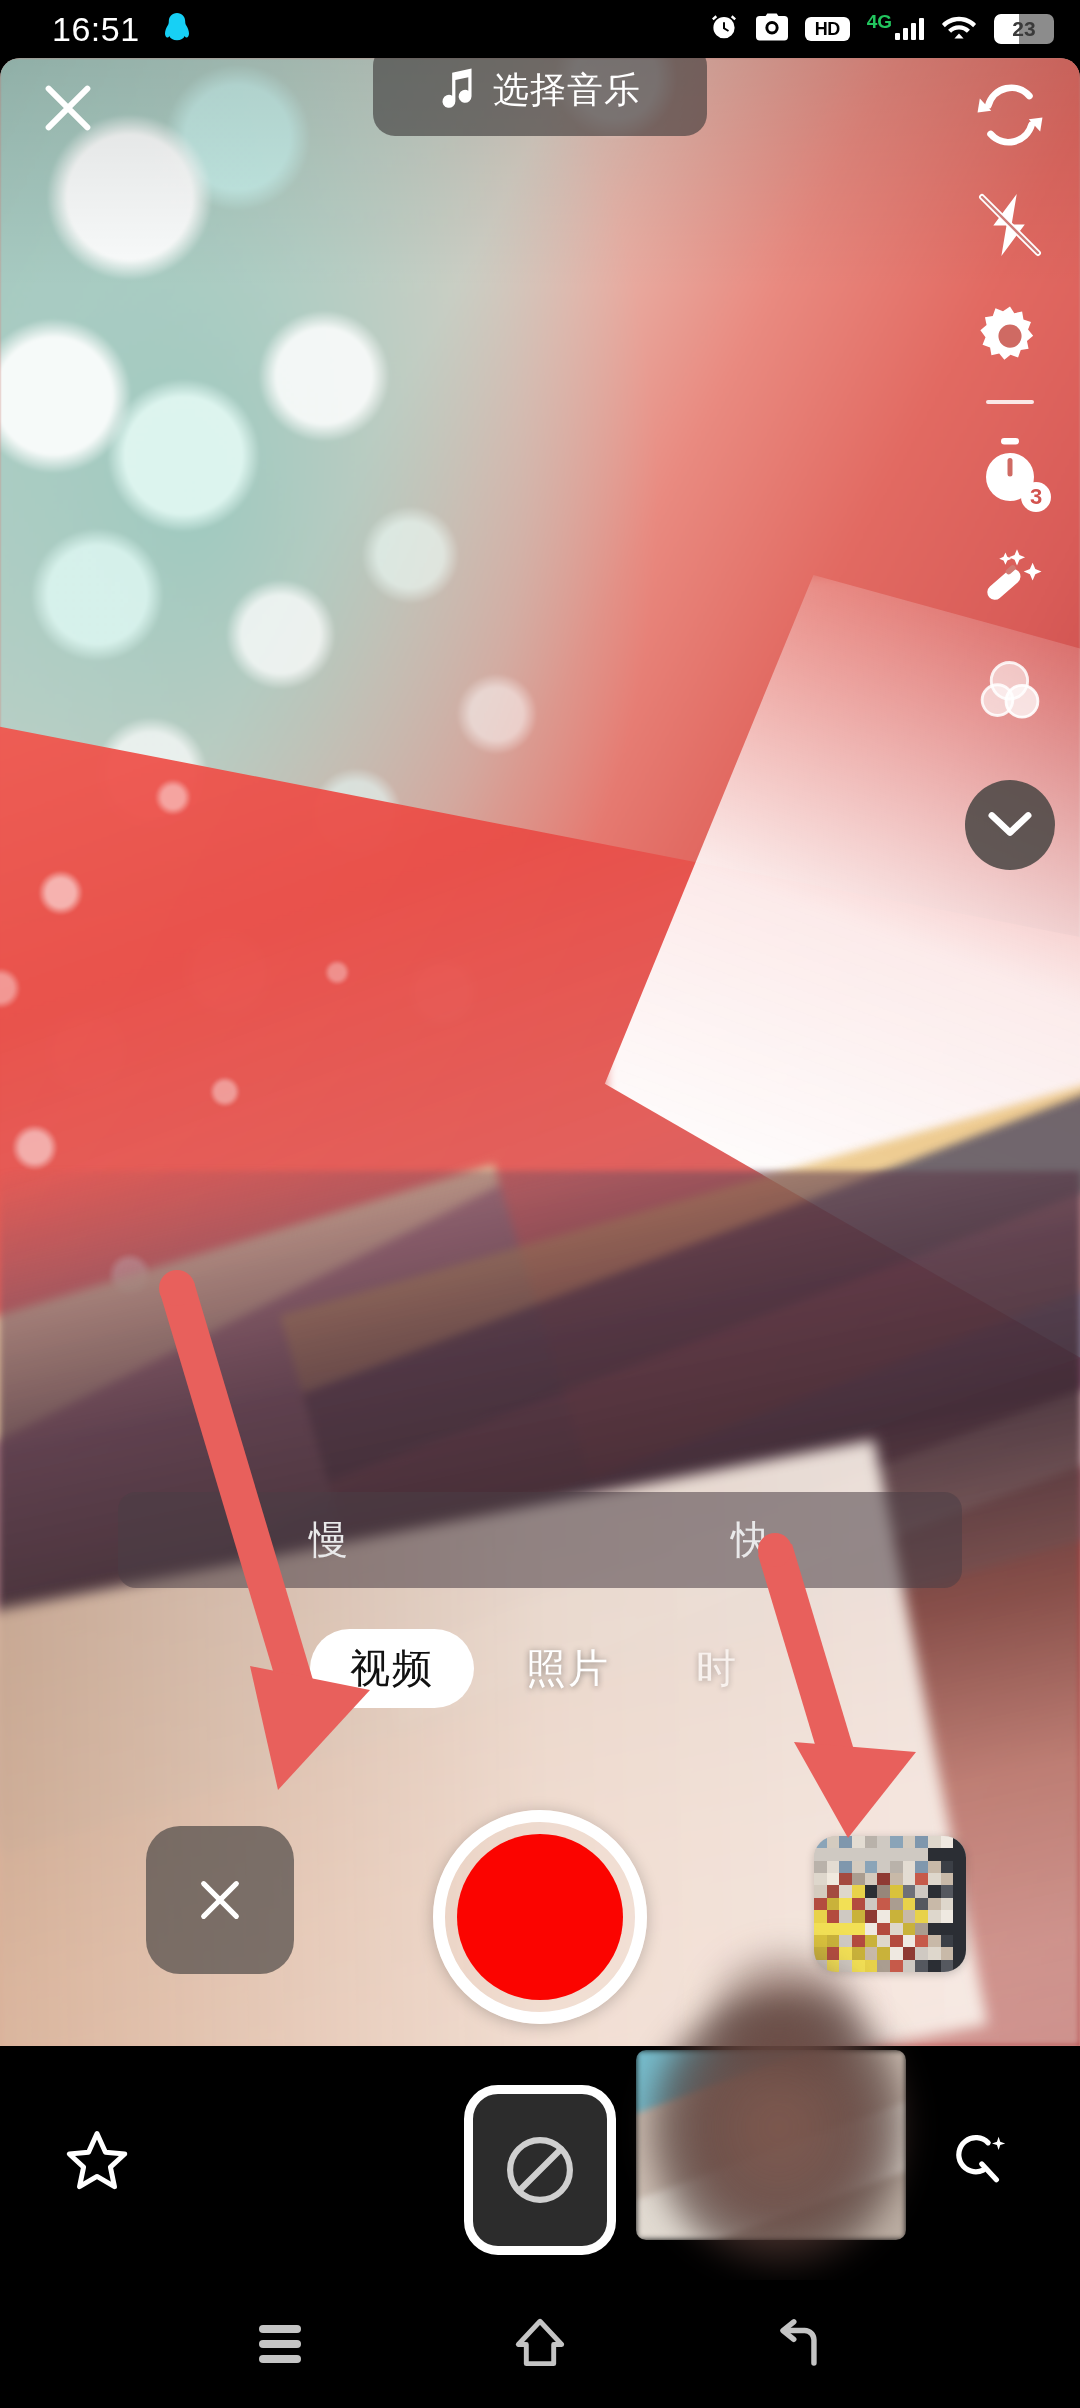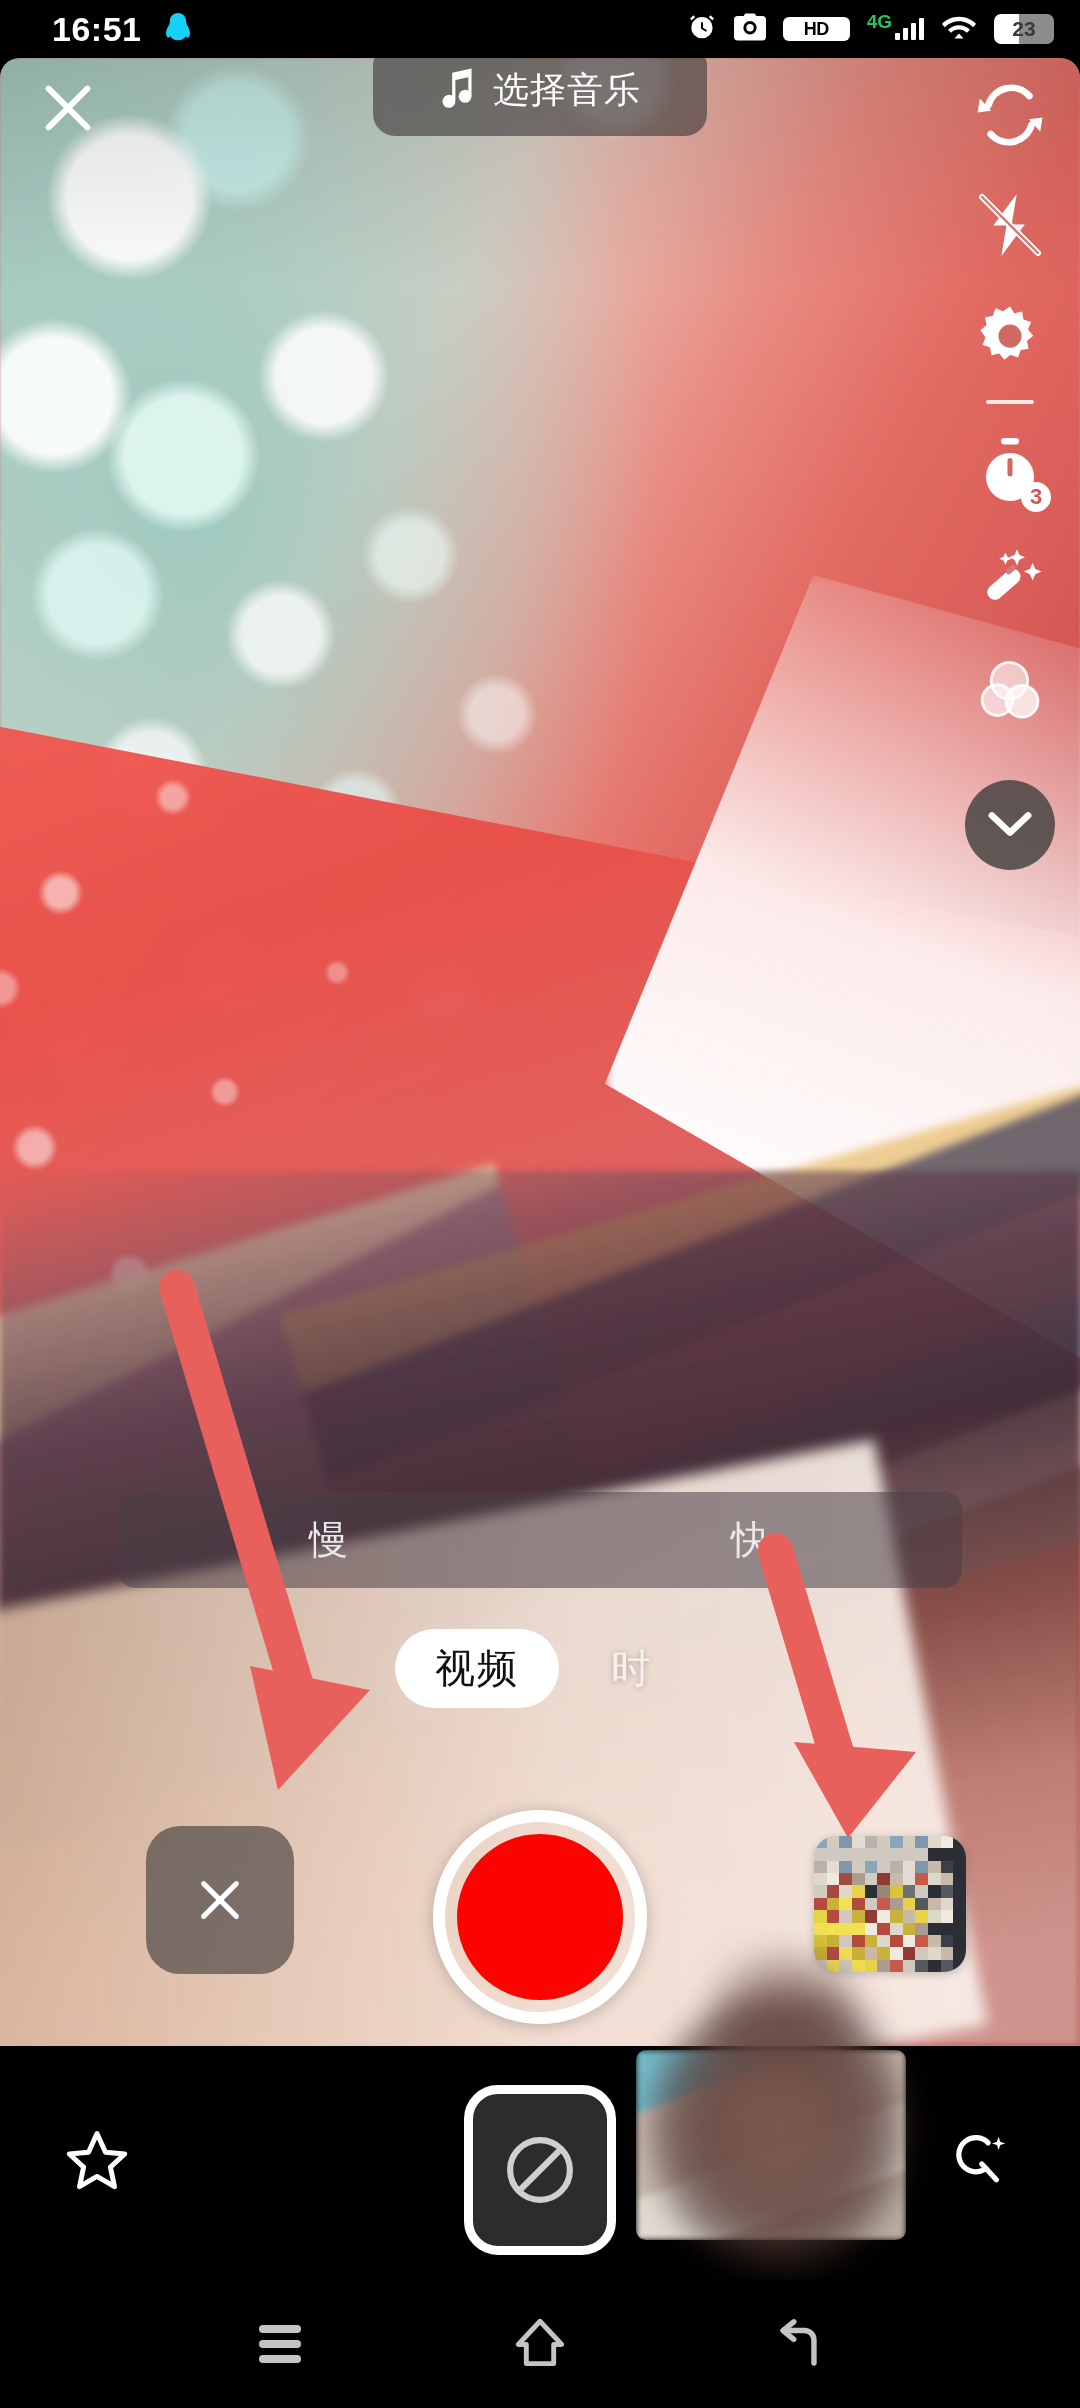--- a/index.html
+++ b/index.html
@@ -9,26 +9,26 @@
     font-family:"Liberation Sans","DejaVu Sans",sans-serif;
     position:relative; overflow:hidden;
   }
 
   
   .statusbar{
     position:absolute; top:0; left:0; width:1080px; height:58px;
     background:#000; display:flex; align-items:center;
     padding:0 26px 0 52px; color:#fff; z-index:40;
   }
-  .sb-time{ font-size:34px; font-weight:700; letter-spacing:.5px; color:#fff; }
+  .sb-time{ font-size:34px; font-weight:400; letter-spacing:.5px; color:#fff; }
   .sb-qq{ margin-left:22px; display:flex; align-items:center; }
   .sb-right{ margin-left:auto; display:flex; align-items:center; gap:17px; }
   .sb-hd{
     background:#fff; color:#000; font-size:18px; font-weight:700;
-    border-radius:6px; padding:1px 21px; line-height:1.25; letter-spacing:-.5px;
+    border-radius:6px; padding:1px 10px; line-height:1.25; letter-spacing:-.5px;
   }
   .sb-4g{ display:flex; align-items:flex-end; gap:3px; }
   .sb-4g-lbl{ font-size:19px; font-weight:700; color:#22c55e; line-height:1;
     position:relative; top:-9px; }
   .bars{ display:flex; align-items:flex-end; gap:3px; height:22px; }
   .bars i{ display:block; width:5px; background:#fff; border-radius:1px; }
   .bars i:nth-child(1){ height:7px;} .bars i:nth-child(2){ height:12px;}
   .bars i:nth-child(3){ height:17px;} .bars i:nth-child(4){ height:22px;}
   .sb-batt{
     position:relative; width:60px; height:30px; border-radius:7px;
@@ -413,20 +413,21 @@
   </div>
 </div>
 
 <div class="speedbar">
   <div class="speed-item">慢</div>
   <div class="speed-item">快</div>
 </div>
 
 <div class="moderow">
   <div class="mode-item active">视频</div>
+  <div class="mode-item">照片</div>
   <div class="mode-item faded">时</div>
 </div>
 
 <div class="capture-row">
   <div class="del-btn">
     <svg width="56" height="56" viewBox="0 0 24 24">
       <path d="M5 5 19 19M19 5 5 19" stroke="#fff" stroke-width="2.2" stroke-linecap="round"></path>
     </svg>
   </div>
   <div class="record-btn">

